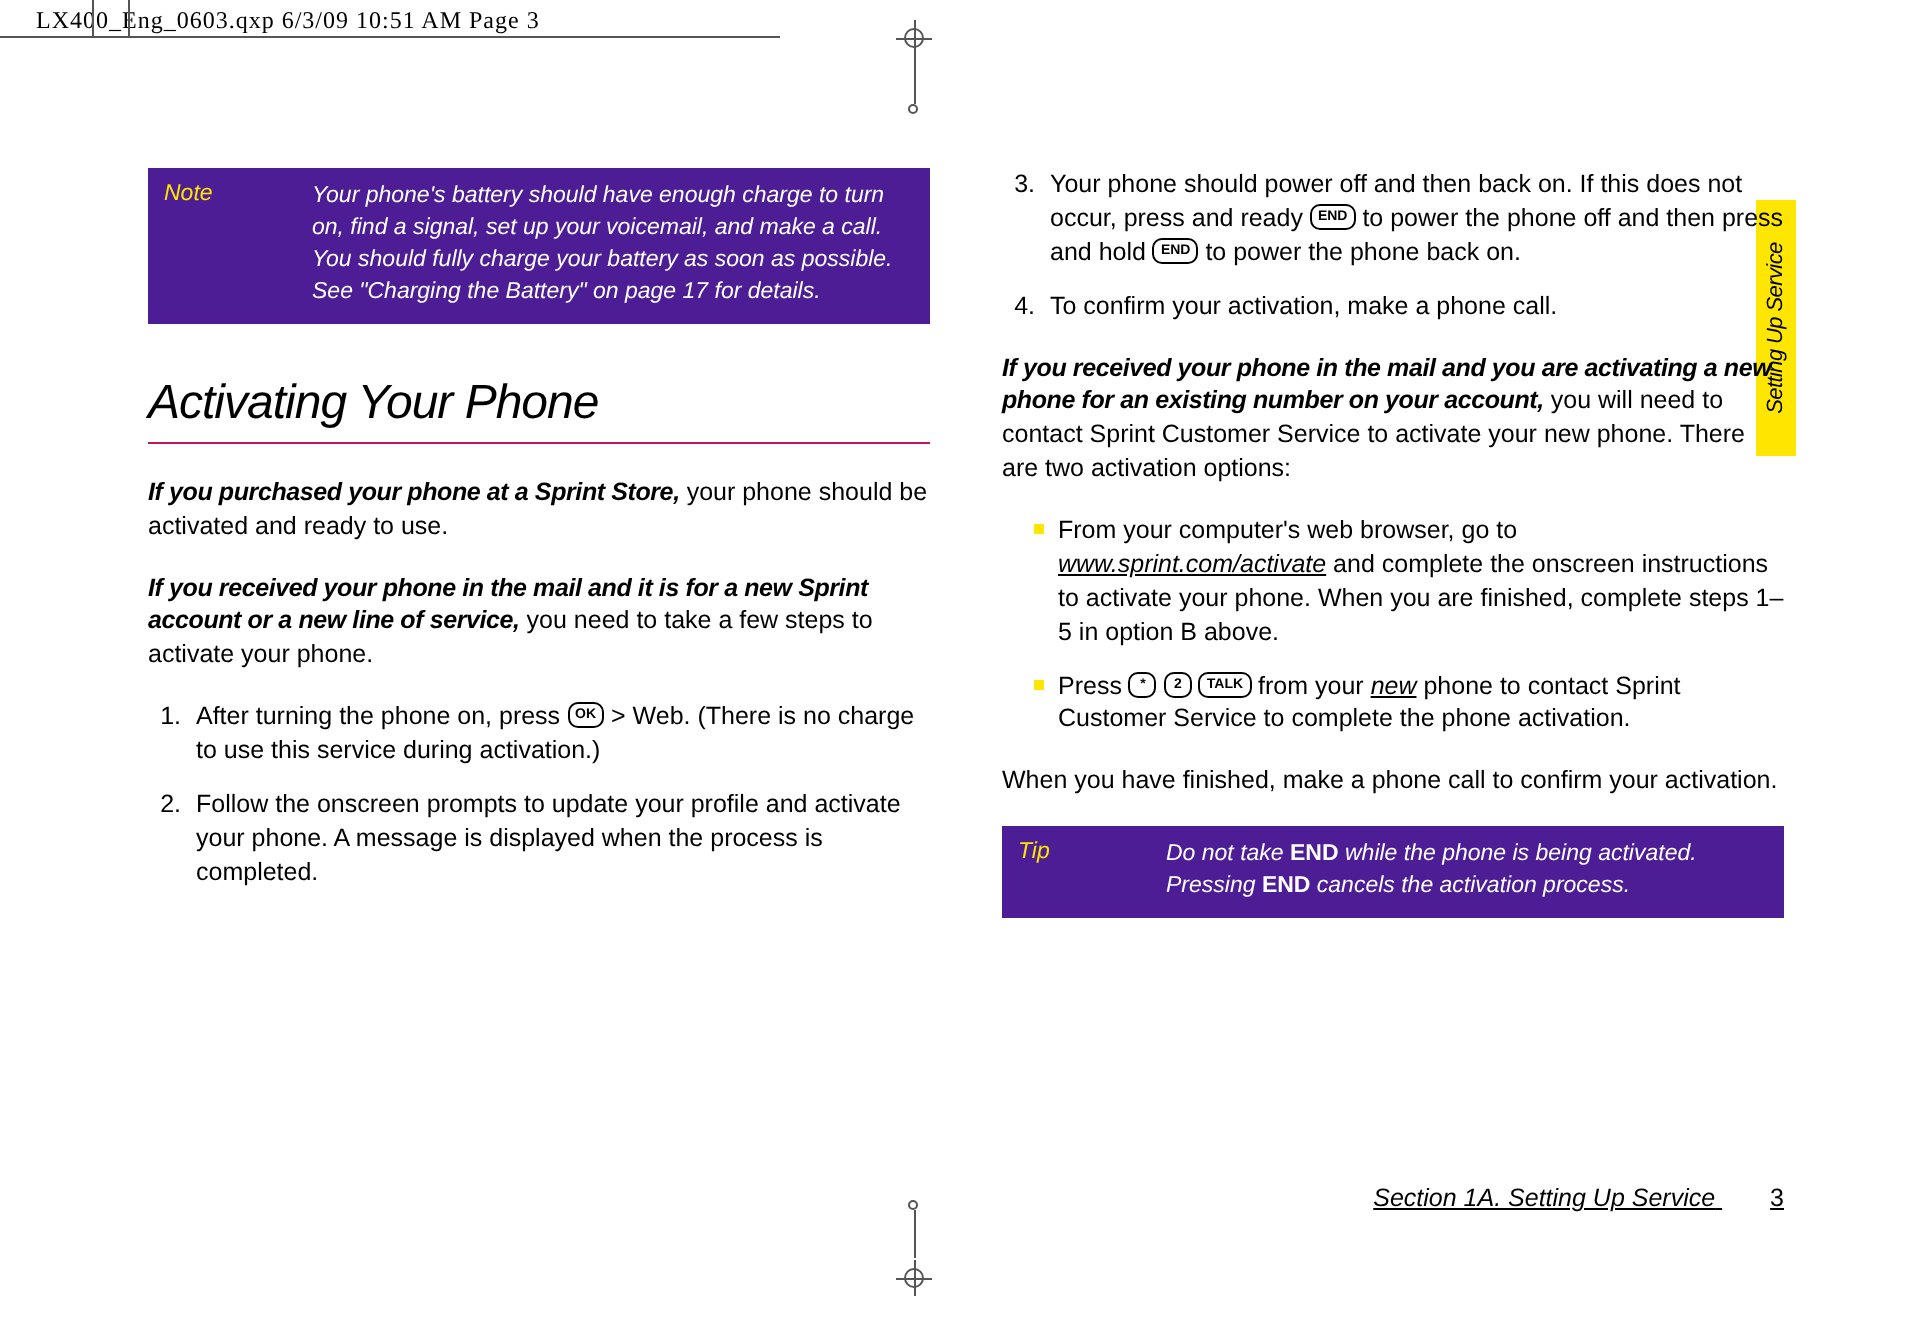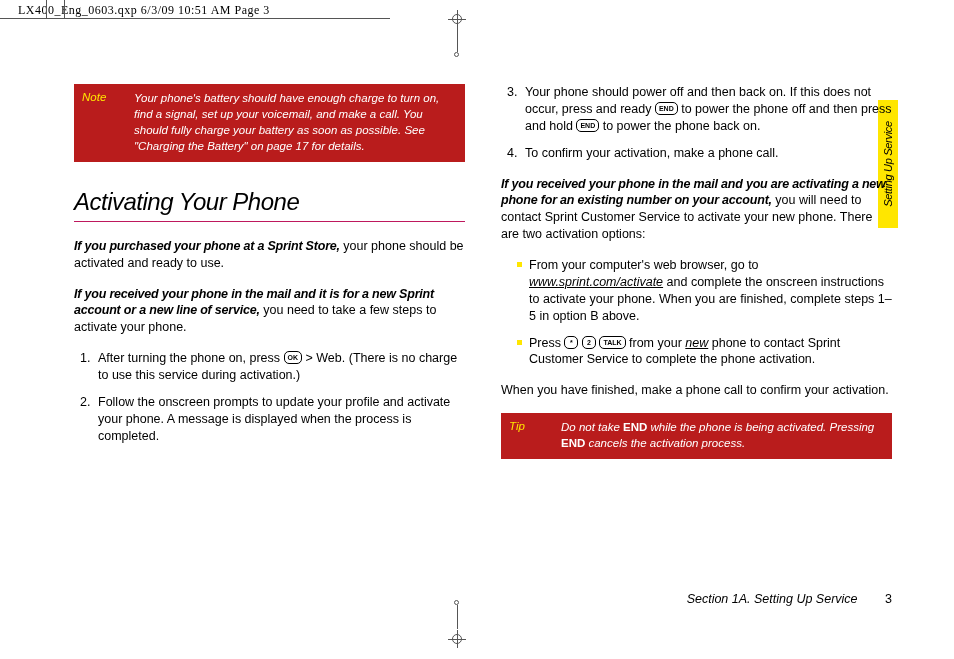--- a/index.html
+++ b/index.html
@@ -42,37 +42,36 @@
     height: 520px;
     display: flex;
     gap: 36px;
   }
   .col {
     flex: 1 1 0;
     font-size: 12.5px;
     line-height: 1.35;
   }
   .note-box, .tip-box {
-    background: #b91c1c;
+    background: #4c1d95;
     color: #fff;
     padding: 6px 8px 8px 8px;
     display: flex;
-    gap: 10px;
     font-size: 11.5px;
     font-style: italic;
     margin-bottom: 24px;
   }
   .note-label {
     color: #ffe600;
     font-style: italic;
     font-weight: normal;
     min-width: 42px;
     font-size: 11.5px;
   }
-  .note-text { flex: 1; line-height: 1.4; }
+  .note-text { flex: 1; line-height: 1.4; margin-left: 32px; }
   .h2 {
     font-size: 24px;
     font-style: italic;
     font-weight: normal;
     border-bottom: 1px solid #be185d;
     padding-bottom: 2px;
     margin-bottom: 16px;
     letter-spacing: -0.5px;
   }
   .para { margin-bottom: 14px; }
@@ -107,20 +106,21 @@
     text-align: center;
   }
   .em { }
   .link { text-decoration: underline; font-style: italic; }
   .footer {
     position: absolute;
     bottom: -4px;
     right: 0;
     font-style: italic;
     font-size: 12.5px;
+    text-decoration: underline;
   }
   .footer .pn { font-style: normal; margin-left: 24px; }
 
   .side-tab {
     position: absolute;
     right: 56px;
     top: 100px;
     width: 20px;
     height: 128px;
     background: #ffe600;

